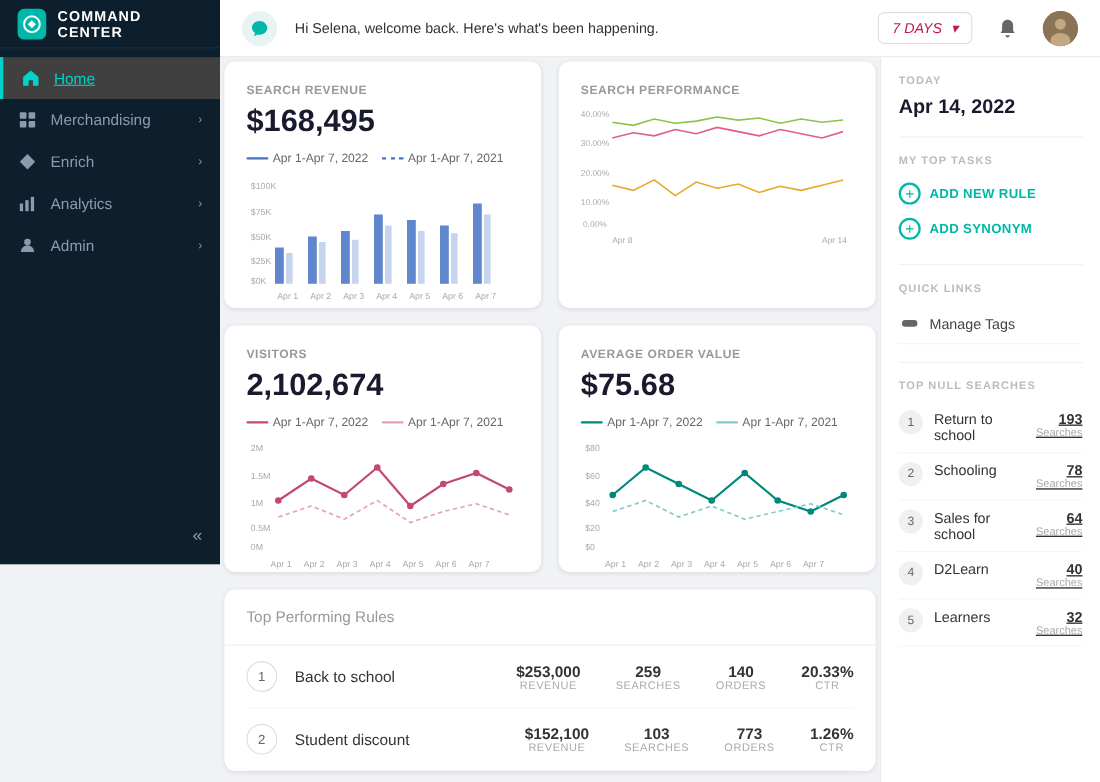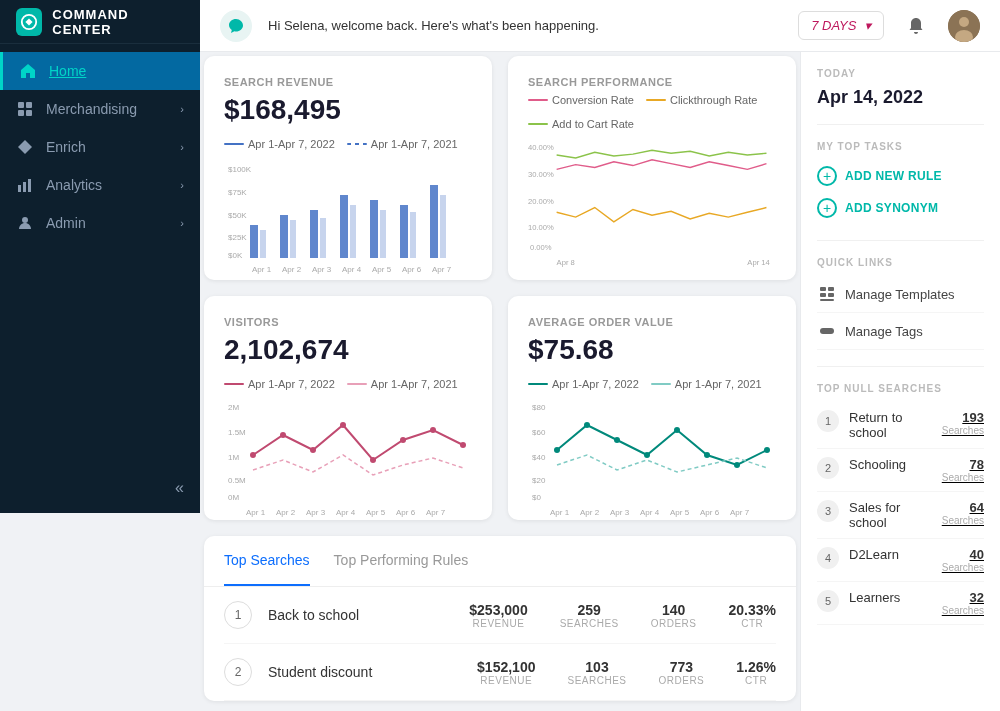--- a/index.html
+++ b/index.html
@@ -6,21 +6,21 @@
     body { font-family: -apple-system, BlinkMacSystemFont, 'Segoe UI', sans-serif; background: #f0f2f5; display: flex; height: 711px; overflow: hidden; }
 
     
     .sidebar { width: 200px; background: #0d1f2d; display: flex; flex-direction: column; height: 513px; flex-shrink: 0; }
     .sidebar-header { background: #0d1f2d; padding: 12px 16px; display: flex; align-items: center; gap: 10px; height: 44px; border-bottom: 1px solid #1a2e3d; }
     .logo-icon { width: 28px; height: 28px; background: #00b8a9; border-radius: 6px; display: flex; align-items: center; justify-content: center; }
     .logo-icon svg { width: 18px; height: 18px; fill: white; }
     .sidebar-title { color: white; font-weight: 700; font-size: 13px; letter-spacing: 1px; }
     .sidebar-nav { flex: 1; padding: 8px 0; }
     .nav-item { display: flex; align-items: center; padding: 10px 16px; color: #8a9bb0; font-size: 14px; cursor: pointer; gap: 12px; position: relative; }
-    .nav-item.active { background: #0369a1; color: #00d4c8; border-left: 3px solid #00d4c8; text-decoration: underline; }
+    .nav-item.active { background: #404040; color: #00d4c8; border-left: 3px solid #00d4c8; text-decoration: underline; }
     .nav-item .chevron { margin-left: auto; font-size: 11px; }
     .nav-icon { width: 18px; height: 18px; display: flex; align-items: center; justify-content: center; }
     .sidebar-collapse { padding: 16px; display: flex; justify-content: flex-end; }
     .collapse-btn { color: #8a9bb0; cursor: pointer; font-size: 16px; }
 
     
     .main { flex: 1; display: flex; flex-direction: column; overflow: hidden; }
 
     
     .topbar { background: white; padding: 12px 20px; display: flex; align-items: center; gap: 16px; border-bottom: 1px solid #e8eaed; height: 52px; }
@@ -229,34 +229,20 @@
               <text x="114" y="112" font-size="8" fill="#aaa">Apr 4</text>
               <text x="144" y="112" font-size="8" fill="#aaa">Apr 5</text>
               <text x="174" y="112" font-size="8" fill="#aaa">Apr 6</text>
               <text x="204" y="112" font-size="8" fill="#aaa">Apr 7</text>
             </svg>
           </div>
         </div>
 
         <div class="card">
           <div class="card-title">SEARCH PERFORMANCE</div>
-          <div class="card-legend" style="margin-bottom:8px;">
-            <div class="legend-item">
-              <div class="legend-dot" style="background:#e05c8a;width:20px;"></div>
-              <span>Conversion Rate</span>
-            </div>
-            <div class="legend-item">
-              <div class="legend-dot" style="background:#e8a825;width:20px;"></div>
-              <span>Clickthrough Rate</span>
-            </div>
-            <div class="legend-item">
-              <div class="legend-dot" style="background:#8bc34a;width:20px;"></div>
-              <span>Add to Cart Rate</span>
-            </div>
-          </div>
           <div class="chart-area">
             <svg width="100%" height="120" viewBox="0 0 260 120">
               <text x="0" y="10" font-size="8" fill="#aaa">40.00%</text>
               <text x="0" y="38" font-size="8" fill="#aaa">30.00%</text>
               <text x="0" y="66" font-size="8" fill="#aaa">20.00%</text>
               <text x="0" y="94" font-size="8" fill="#aaa">10.00%</text>
               <text x="2" y="115" font-size="8" fill="#aaa">0.00%</text>
 
               <polyline points="30,30 50,25 70,28 90,22 110,26 130,20 150,24 170,28 190,22 210,26 230,30 250,24" fill="none" stroke="#e05c8a" stroke-width="1.5"></polyline>
 
@@ -353,21 +339,20 @@
               <text x="138" y="115" font-size="8" fill="#aaa">Apr 5</text>
               <text x="168" y="115" font-size="8" fill="#aaa">Apr 6</text>
               <text x="198" y="115" font-size="8" fill="#aaa">Apr 7</text>
             </svg>
           </div>
         </div>
       </div>
 
       <div class="table-card">
         <div class="table-tabs">
-          <div class="tab-item active">Top Searches</div>
           <div class="tab-item">Top Performing Rules</div>
         </div>
         <div class="table-content">
           <div class="table-row-item">
             <div class="row-num">1</div>
             <div class="row-name">Back to school</div>
             <div class="row-stats">
               <div class="stat-col">
                 <span class="stat-val">$253,000</span>
                 <span class="stat-label">REVENUE</span>
@@ -425,32 +410,20 @@
           <span class="task-label">ADD NEW RULE</span>
         </div>
         <div class="task-item">
           <div class="task-icon">+</div>
           <span class="task-label">ADD SYNONYM</span>
         </div>
       </div>
       <hr class="panel-divider">
       <div class="panel-section">
         <div class="panel-label">QUICK LINKS</div>
-        <div class="quick-link">
-          <div class="ql-icon">
-            <svg width="16" height="16" viewBox="0 0 16 16" fill="#666">
-                <rect x="1" y="1" width="6" height="4" rx="1"></rect>
-                <rect x="9" y="1" width="6" height="4" rx="1"></rect>
-                <rect x="1" y="7" width="6" height="4" rx="1"></rect>
-                <rect x="9" y="7" width="6" height="4" rx="1"></rect>
-                <rect x="1" y="13" width="14" height="2" rx="1"></rect>
-              </svg>
-          </div>
-          <span class="ql-label">Manage Templates</span>
-        </div>
         <div class="quick-link">
           <div class="ql-icon">
             <svg width="16" height="16" viewBox="0 0 16 16" fill="#666">
                 <rect x="1" y="5" width="14" height="6" rx="3"></rect>
               </svg>
           </div>
           <span class="ql-label">Manage Tags</span>
         </div>
       </div>
       <hr class="panel-divider">

